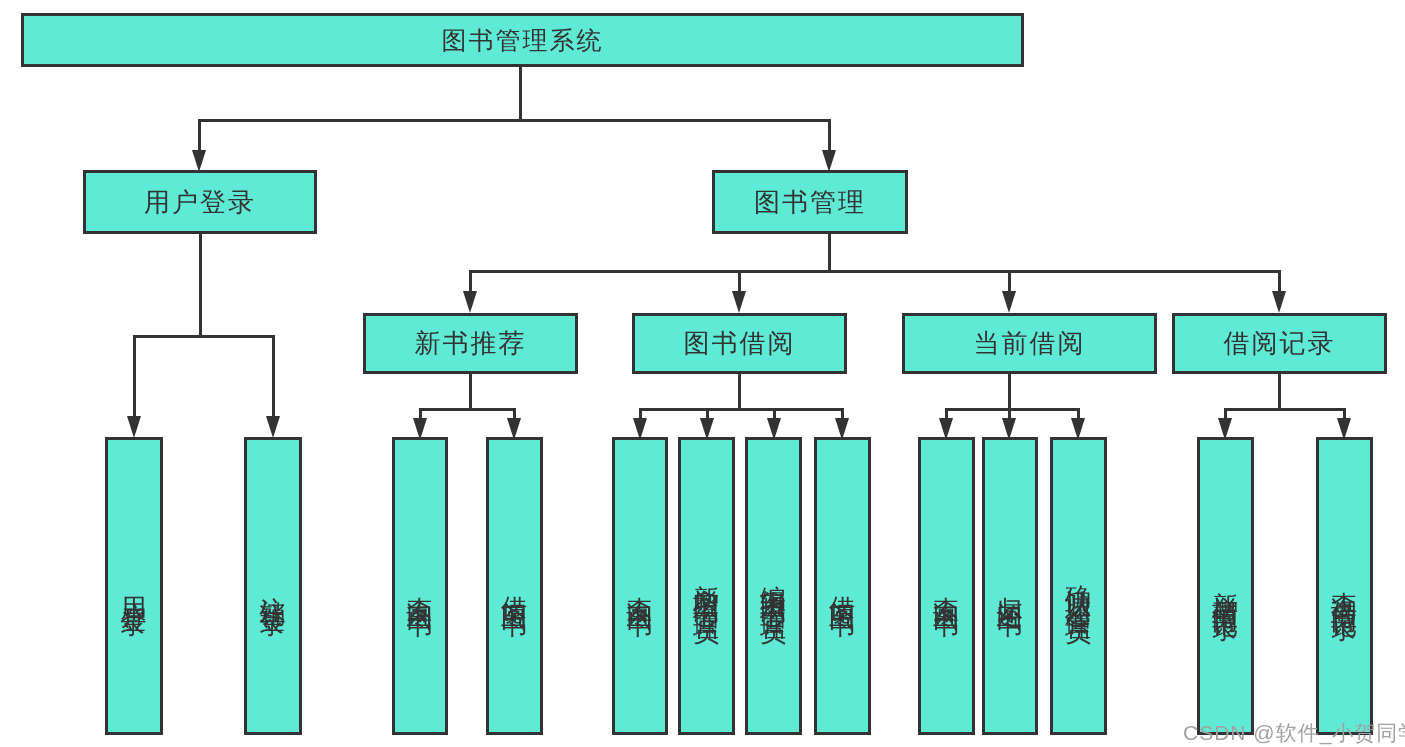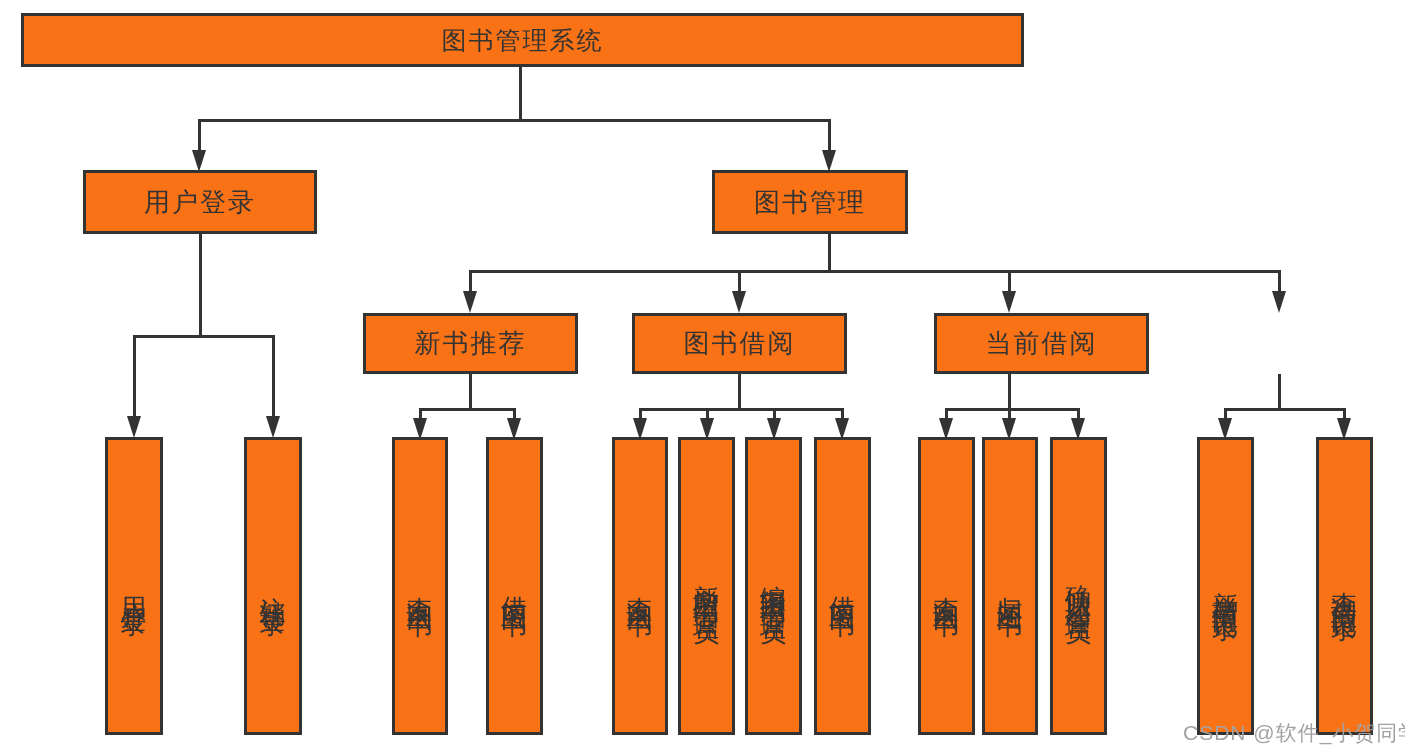--- a/index.html
+++ b/index.html
@@ -2,21 +2,21 @@
 <html><head>
 <meta charset="utf-8">
 <style>
   html,body{margin:0;padding:0;background:#ffffff;}
   .canvas{
     position:relative;width:1405px;height:747px;background:#ffffff;overflow:hidden;
     font-family:"Liberation Sans",sans-serif;color:#333333;
   }
   
   .bx{
-    position:absolute;box-sizing:border-box;border:3px solid #333333;background:#f97316;
+    position:absolute;box-sizing:border-box;border:3px solid #333333;background:#5eead4;
     display:flex;align-items:center;justify-content:center;text-align:center;
   }
   .bx.h{font-size:26px;letter-spacing:2px;white-space:nowrap;}
   .bx.root{font-size:25px;}
   .bx.v{
     writing-mode:vertical-rl;text-orientation:mixed;
     font-size:26px;letter-spacing:5px;line-height:1;
   }
   
   .vl,.hl{position:absolute;background:#333333;}
@@ -97,21 +97,22 @@
   <div class="vl" style="left:1343px;top:408px;height:12px"></div>
   <div class="ah" style="left:1337px;top:418px"></div>
 
   <div class="bx h root" style="left:21px;top:13px;width:1003px;height:54px">图书管理系统</div>
 
   <div class="bx h" style="left:83px;top:170px;width:234px;height:64px">用户登录</div>
   <div class="bx h" style="left:712px;top:170px;width:196px;height:64px">图书管理</div>
 
   <div class="bx h" style="left:632px;top:313px;width:215px;height:61px">图书借阅</div>
   <div class="bx h" style="left:363px;top:313px;width:215px;height:61px">新书推荐</div>
-  <div class="bx h" style="left:934px;top:313px;width:215px;height:61px">当前借阅</div>
+  <div class="bx h" style="left:902px;top:313px;width:255px;height:61px">当前借阅</div>
+  <div class="bx h" style="left:1172px;top:313px;width:215px;height:61px">借阅记录</div>
 
   <div class="bx v" style="left:105px;top:437px;width:58px;height:298px">用户登录</div>
   <div class="bx v" style="left:244px;top:437px;width:58px;height:298px">注销登录</div>
 
   <div class="bx v" style="left:392px;top:437px;width:56px;height:298px">查询图书</div>
   <div class="bx v" style="left:486px;top:437px;width:57px;height:298px">借阅图书</div>
 
   <div class="bx v" style="left:612px;top:437px;width:56px;height:298px">查询图书</div>
   <div class="bx v" style="left:678px;top:437px;width:57px;height:298px">新增图书（管理员）</div>
   <div class="bx v" style="left:745px;top:437px;width:57px;height:298px">编辑图书（管理员）</div>

